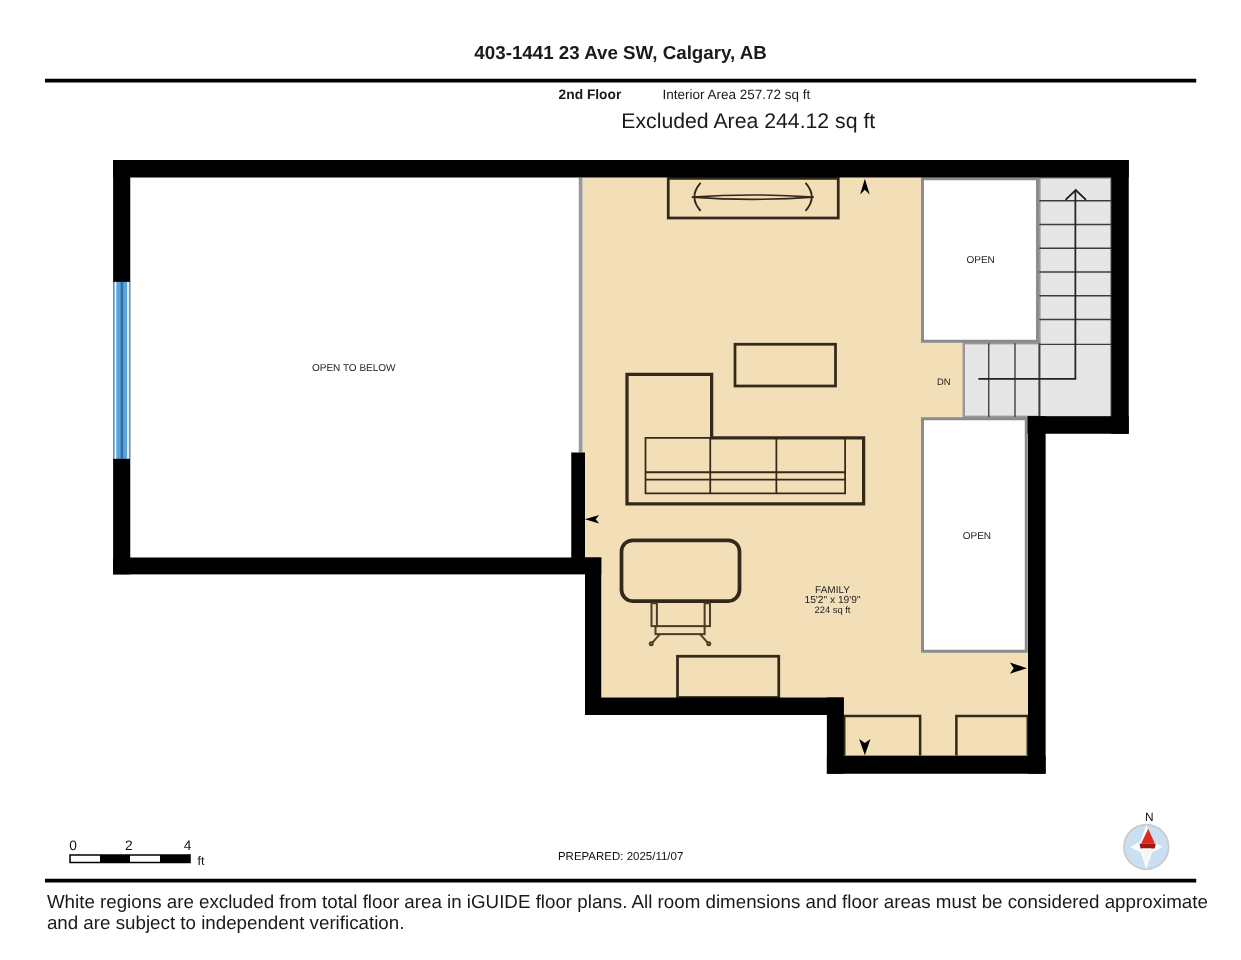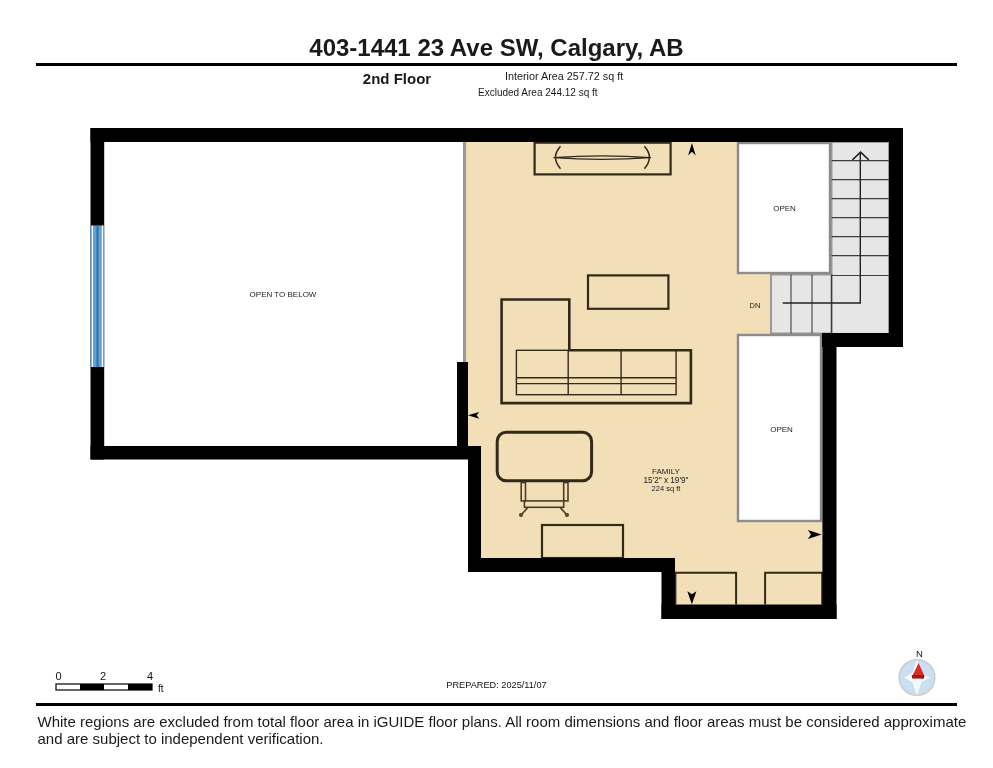--- a/index.html
+++ b/index.html
@@ -2,29 +2,29 @@
 <html><head>
 <meta charset="utf-8">
 <style>
   html,body{margin:0;padding:0;background:#fff;width:993px;height:768px;overflow:hidden;}
   body{font-family:"Liberation Sans", sans-serif;position:relative;}
   .abs{position:absolute;}
 </style>
 </head>
 <body>
 
-<div class="abs" style="left:0;top:33.5px;width:993px;text-align:center;font-size:24px;font-weight:bold;color:#1a1a1a;">403-1441 23 Ave SW, Calgary, AB</div>
+<div class="abs" style="left:0;top:33.5px;width:993px;text-align:center;font-size:15px;font-weight:bold;color:#1a1a1a;">403-1441 23 Ave SW, Calgary, AB</div>
 
 <div class="abs" style="left:36px;top:63px;width:921px;height:2.5px;background:#000;"></div>
 
-<div class="abs" style="left:297px;top:70.3px;width:200px;text-align:center;font-size:15px;font-weight:bold;color:#1a1a1a;">2nd Floor</div>
+<div class="abs" style="left:297px;top:70.3px;width:200px;text-align:right;font-size:11px;font-weight:bold;color:#1a1a1a;">2nd Floor</div>
 
-<div class="abs" style="left:505px;top:70.3px;font-size:10.8px;color:#1a1a1a;">Interior Area 257.72 sq ft</div>
+<div class="abs" style="left:530px;top:70.3px;font-size:10.8px;color:#1a1a1a;">Interior Area 257.72 sq ft</div>
 
-<div class="abs" style="left:478px;top:87.3px;font-size:10px;color:#1a1a1a;">Excluded Area 244.12 sq ft</div>
+<div class="abs" style="left:497px;top:87.3px;font-size:17px;color:#1a1a1a;">Excluded Area 244.12 sq ft</div>
 
 <svg class="abs" style="left:0;top:0;" width="993" height="768" viewBox="0 0 993 768">
 
   <polygon points="466,142 889,142 889,334 822.4,334 822.4,604.5 675,604.5 675,558 481,558 481,446 457,446 457,362 466,362" fill="#F2DFB8"></polygon>
 
   <rect x="104.2" y="142" width="358.8" height="304" fill="#ffffff"></rect>
 
   <rect x="463" y="142" width="3" height="220" fill="#999999"></rect>
 
   <g>

